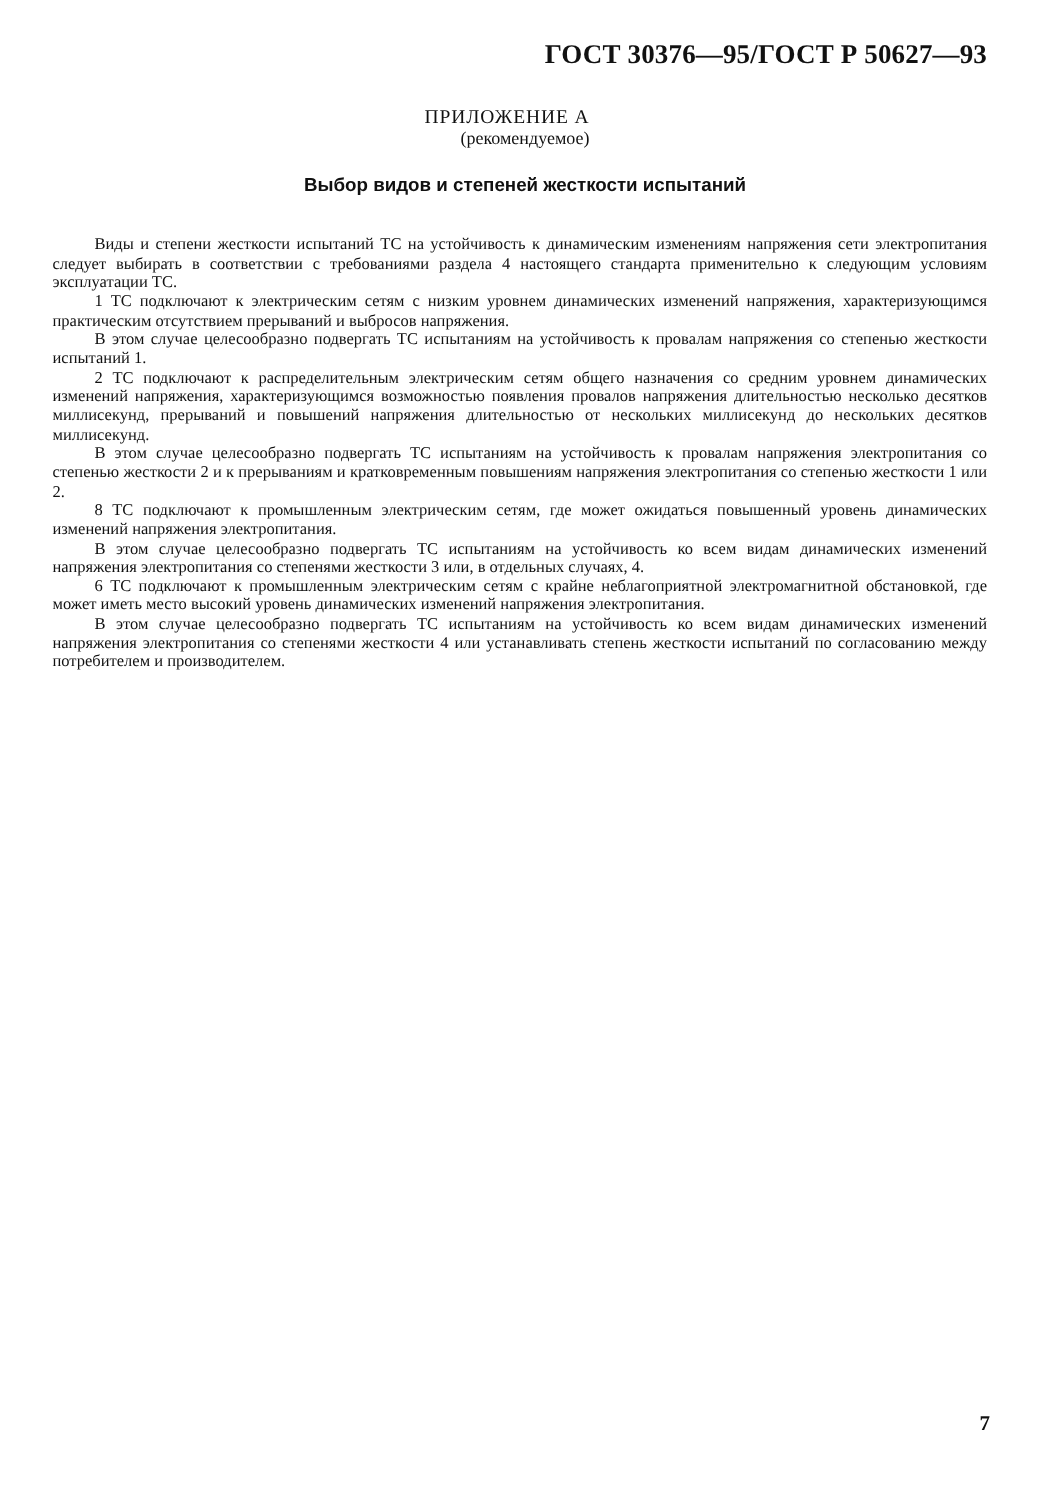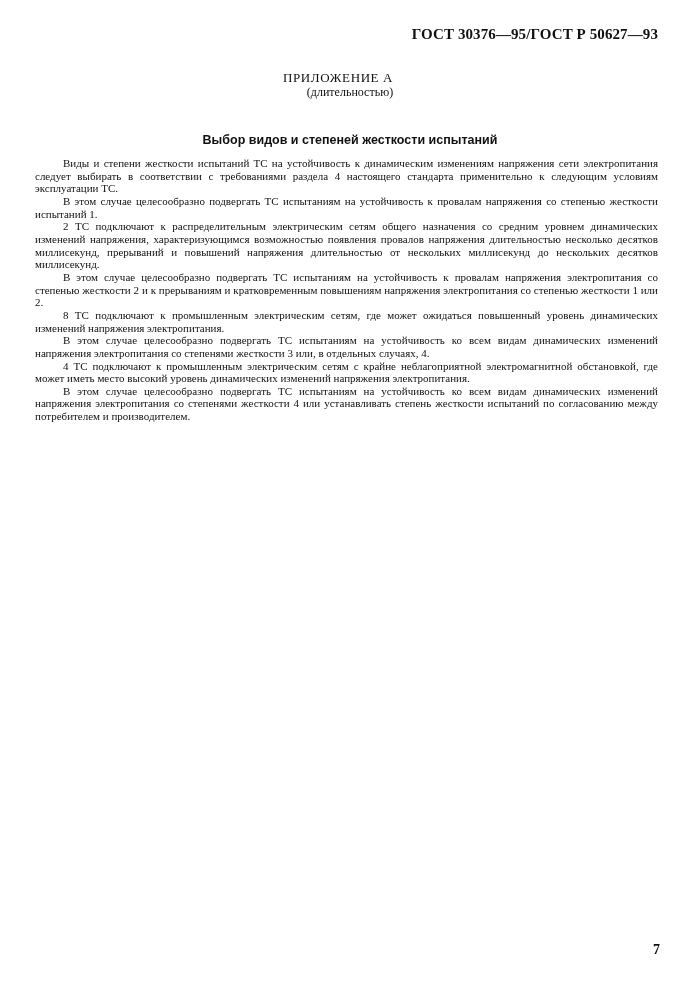--- a/index.html
+++ b/index.html
@@ -1,38 +1,39 @@
 <!DOCTYPE html>
 <html><head>
   <meta charset="utf-8">
   <style>
     html, body { margin: 0; padding: 0; background: #ffffff; }
     body { width: 700px; height: 998px; position: relative; overflow: hidden; color: #111; font-family: "Liberation Serif", serif; }
-    .header { position: absolute; top: 26px; right: 42px; font-weight: bold; font-size: 15px; letter-spacing: 0.1px; margin-left: 35px; }
+    .header { position: absolute; top: 26px; right: 42px; font-weight: bold; font-size: 18px; letter-spacing: 0.1px; margin-left: 35px; }
     .appendix-title { position: absolute; top: 70px; left: 0; width: 676px; text-align: center; font-size: 13px; letter-spacing: 0.6px; font-family: Liberation Serif, serif; }
     .appendix-sub { position: absolute; top: 85px; left: 0; width: 700px; text-align: center; font-size: 12px; }
-    .section-title { position: absolute; top: 133px; left: 0; width: 700px; text-align: center; font-weight: bold; font-size: 12.5px; font-family: "Liberation Sans", sans-serif; }
+    .section-title { position: absolute; top: 116px; left: 0; width: 700px; text-align: center; font-weight: bold; font-size: 12.5px; font-family: "Liberation Sans", sans-serif; }
     .body-text { position: absolute; top: 157px; left: 35px; width: 623px; font-size: 11px; line-height: 12.65px; text-align: justify; }
     .body-text p { margin: 0; text-indent: 28px; text-align: justify; hyphens: manual; }
     .page-number { position: absolute; top: 942px; left: 653px; font-weight: bold; font-size: 14px; }
   </style>
 </head>
 <body>
 
 <div class="header">ГОСТ 30376—95/ГОСТ Р 50627—93</div>
 
 <div class="appendix-title">ПРИЛОЖЕНИЕ А</div>
-<div class="appendix-sub">(длительностью)</div>
+<div class="appendix-sub">(рекомендуемое)</div>
 
 <div class="section-title">Выбор видов и степеней жесткости испытаний</div>
 
 <div class="body-text">
   <p>Виды и степени жесткости испытаний ТС на устойчивость к динамическим изменениям напряжения сети электропитания следует выбирать в соответствии с требованиями раздела 4 настоящего стандарта примени­тельно к следующим условиям эксплуатации ТС.</p>
+  <p>1 ТС подключают к электрическим сетям с низким уровнем динамических изменений напряжения, характеризующимся практическим отсутствием прерываний и выбросов напряжения.</p>
   <p>В этом случае целесообразно подвергать ТС испытаниям на устойчивость к провалам напряжения со степенью жесткости испытаний 1.</p>
   <p>2 ТС подключают к распределительным электрическим сетям общего назначения со средним уровнем динамических изменений напряжения, характеризующимся возможностью появления провалов напряжения длительностью несколько десятков миллисекунд, прерываний и повышений напряжения длительностью от нескольких миллисекунд до нескольких десятков миллисекунд.</p>
   <p>В этом случае целесообразно подвергать ТС испытаниям на устойчивость к провалам напряжения электропитания со степенью жесткости 2 и к прерываниям и кратковременным повышениям напряжения электропитания со степенью жесткости 1 или 2.</p>
   <p>8 ТС подключают к промышленным электрическим сетям, где может ожидаться повышенный уровень динамических изменений напряжения электропитания.</p>
   <p>В этом случае целесообразно подвергать ТС испытаниям на устойчивость ко всем видам динамических изменений напряжения электропитания со степенями жесткости 3 или, в отдельных случаях, 4.</p>
-  <p>4 ТС подключают к промышленным электрическим сетям с крайне неблагоприятной электромагнитной обстановкой, где может иметь место высокий уровень динамических изменений напряжения электропитания.</p>
+  <p>6 ТС подключают к промышленным электрическим сетям с крайне неблагоприятной электромагнитной обстановкой, где может иметь место высокий уровень динамических изменений напряжения электропитания.</p>
   <p>В этом случае целесообразно подвергать ТС испытаниям на устойчивость ко всем видам динамических изменений напряжения электропитания со степенями жесткости 4 или устанавливать степень жесткости испытаний по согласованию между потребителем и производителем.</p>
 </div>
 
 <div class="page-number">7</div>
 
 </body></html>

